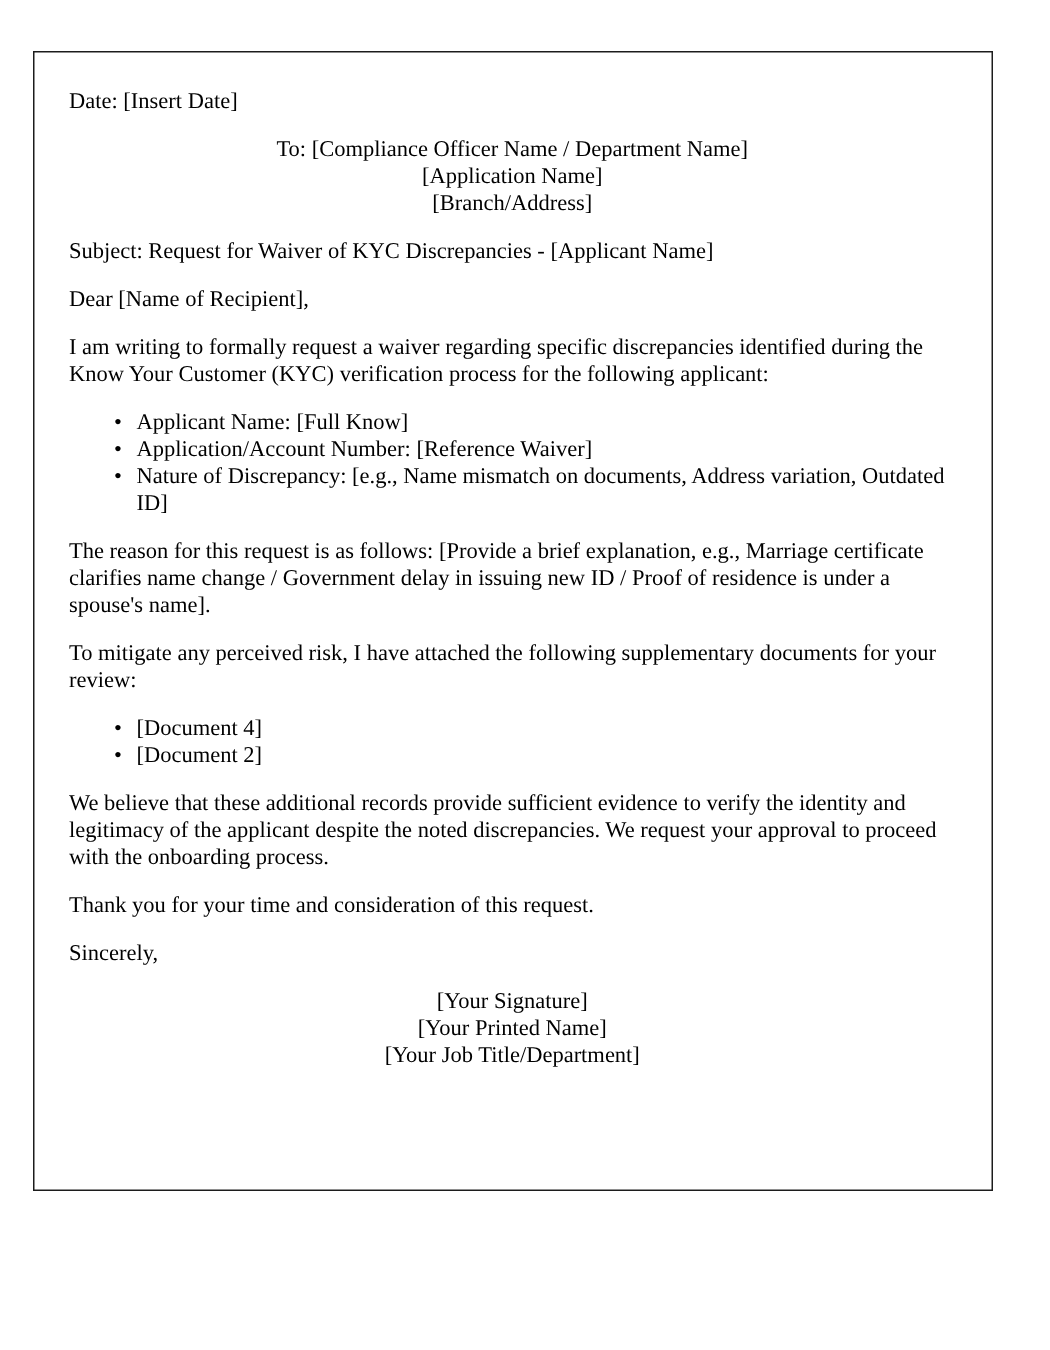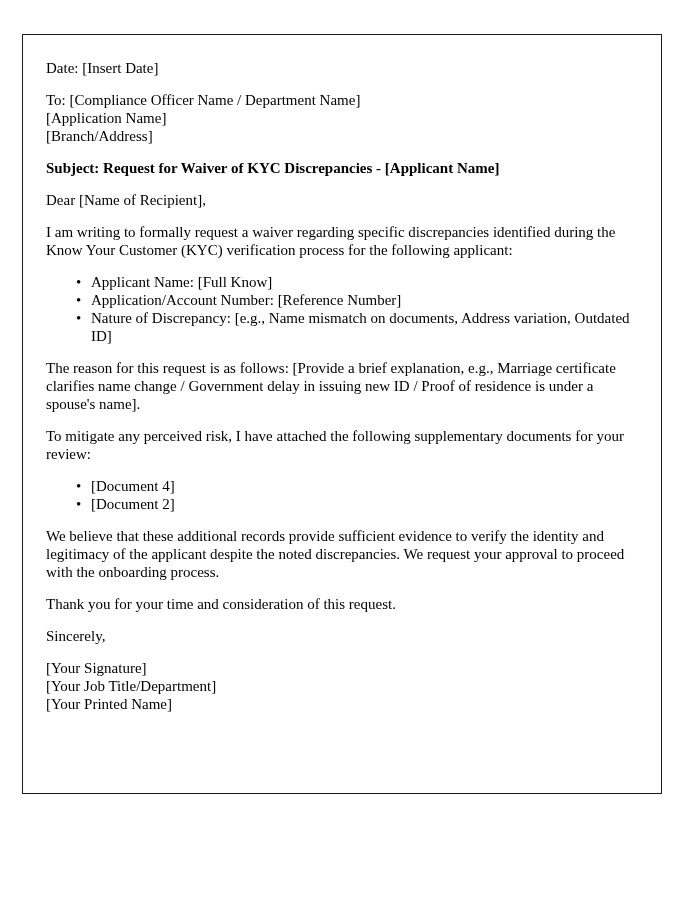--- a/index.html
+++ b/index.html
@@ -48,23 +48,24 @@
     font-size: 15px;
     line-height: 18px;
   }
   .para:last-child {
     margin-bottom: 0;
     font-family: Liberation Serif, serif;
   }
   .addr-line {
     display: block;
     line-height: 18px;
+    text-align: center;
   }
   .subject-line {
-    font-weight: bold;
+    font-weight: normal;
   }
   ul.bullets {
     list-style: none;
     margin: 0 0 14px 0;
     padding: 0;
   }
   ul.bullets li {
     position: relative;
     margin: 0;
     padding: 0 0 0 45px;
@@ -108,21 +109,21 @@
 
       <ul class="bullets">
         <li>
           <span class="bullet-marker">•</span>
           <span class="lbl">Applicant Name:</span>
           <span> <span>[Full Know]</span></span>
         </li>
         <li>
           <span class="bullet-marker">•</span>
           <span class="lbl">Application/Account Number:</span>
-          <span> <span>[Reference Number]</span></span>
+          <span> <span>[Reference Waiver]</span></span>
         </li>
         <li>
           <span class="bullet-marker">•</span>
           <span class="lbl">Nature of Discrepancy:</span>
           <span> <span>[e.g., Name mismatch on documents, Address variation, Outdated ID]</span></span>
         </li>
       </ul>
 
       <p class="para">The reason for this request is as follows: [Provide a brief explanation, e.g., Marriage certificate clarifies name change / Government delay in issuing new ID / Proof of residence is under a spouse's name].</p>
 
@@ -140,19 +141,19 @@
       </ul>
 
       <p class="para">We believe that these additional records provide sufficient evidence to verify the identity and legitimacy of the applicant despite the noted discrepancies. We request your approval to proceed with the onboarding process.</p>
 
       <p class="para">Thank you for your time and consideration of this request.</p>
 
       <p class="para">Sincerely,</p>
 
       <p class="para sig-block">
         <span class="addr-line">[Your Signature]</span>
+        <span class="addr-line">[Your Printed Name]</span>
         <span class="addr-line">[Your Job Title/Department]</span>
-        <span class="addr-line">[Your Printed Name]</span>
       </p>
 
     </div>
   </div>
 </div>
 
 </body></html>

